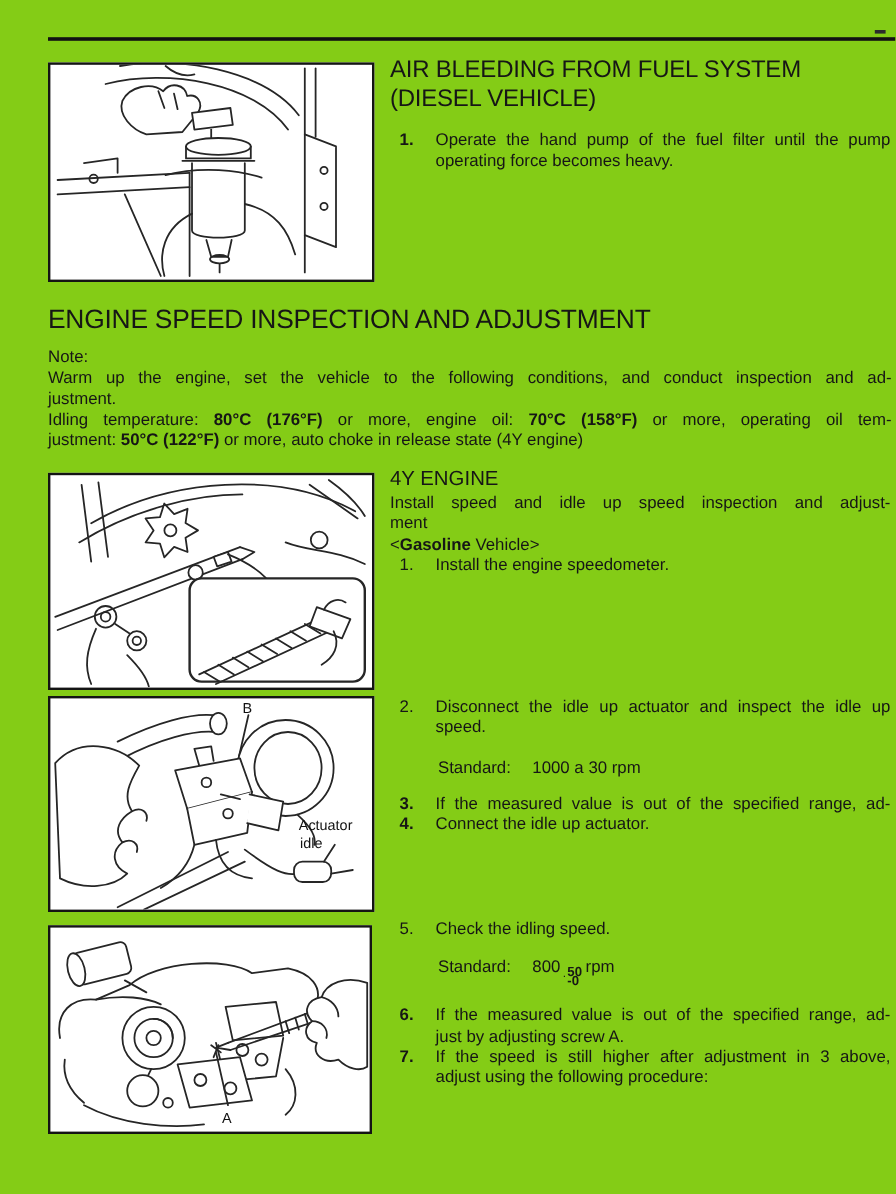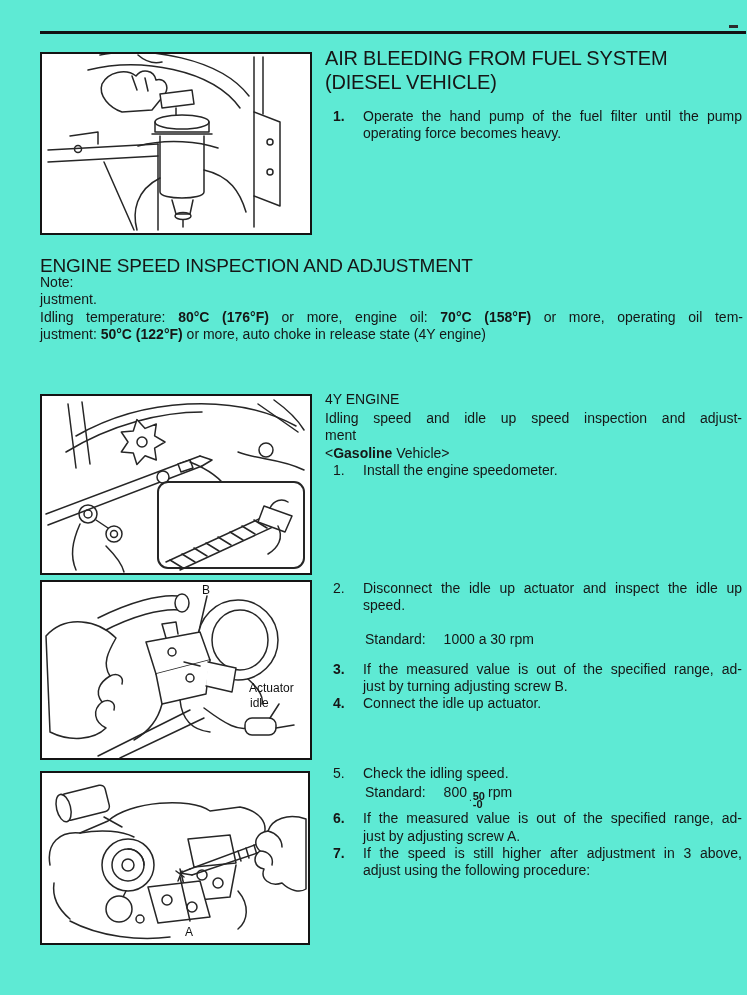--- a/index.html
+++ b/index.html
@@ -1,39 +1,39 @@
 <!DOCTYPE html>
 <html><head>
 <meta charset="utf-8">
 <style>
   html,body{margin:0;padding:0;background:#fff;}
-  .page{position:relative;width:747px;height:995px;background:#5eead4;overflow:hidden;
+  .page{position:relative;width:747px;height:995px;background:#84cc16;overflow:hidden;
         font-family:"Liberation Sans","DejaVu Sans",sans-serif;color:#161616;
         font-size:14px;line-height:17.3px;}
   .abs{position:absolute;}
   .top-rule{left:40px;top:31px;width:706px;height:3px;background:#121212;}
   .noise-dash{left:729px;top:25px;width:9px;height:3px;background:#2c2c2c;}
   .figbox{border:2px solid #141414;background:#fff;box-sizing:border-box;margin:0;}
   .figbox svg{display:block;width:100%;height:100%;}
   .figlabel{position:absolute;font-size:12px;line-height:13px;color:#111;}
   .t1{font-size:20px;line-height:24px;font-weight:400;letter-spacing:-0.2px;white-space:nowrap;}
-  .t2{font-size:19px;line-height:22px;font-weight:400;letter-spacing:-0.2px;white-space:nowrap;margin:0;}
+  .t2{font-size:22px;line-height:22px;font-weight:400;letter-spacing:-0.2px;white-space:nowrap;margin:0;}
   .line{display:block;}
   .jl{text-align:justify;text-align-last:justify;}
   .b{font-weight:700;}
   .step{display:flex;}
   .num{flex:0 0 38px;box-sizing:border-box;padding-left:8px;}
   .stext{flex:1;min-width:0;}
-  .h4y{font-size:14px;line-height:20px;font-weight:400;margin:0 0 1px 0;}
+  .h4y{font-size:17px;line-height:20px;font-weight:400;margin:0 0 1px 0;}
   .standard{margin-left:40px;white-space:nowrap;}
   .sval{margin-left:14px;}
   .tolpre{display:inline-block;font-size:10px;transform:translateY(4px);margin-left:2px;}
   .tol{display:inline-flex;flex-direction:column;align-items:flex-start;font-size:11px;
        font-weight:700;line-height:8px;vertical-align:-3px;margin:0 3px 0 1px;}
-  .mt14{margin-top:14px;} .mt16{margin-top:16px;} .mt13{margin-top:13px;} .mt15{margin-top:2px;}
+  .mt14{margin-top:14px;} .mt16{margin-top:16px;} .mt13{margin-top:13px;} .mt15{margin-top:15px;}
 </style>
 </head>
 <body>
 
 <div class="page">
 
   <div class="abs top-rule"></div>
   <div class="abs noise-dash"></div>
 
   <figure class="abs figbox" style="left:40px;top:52px;width:272px;height:183px">
@@ -81,22 +81,23 @@
       <span class="num b">1.</span>
       <span class="stext">
         <span class="line jl">Operate the hand pump of the fuel filter until the pump</span>
         <span class="line">operating force becomes heavy.</span>
       </span>
     </div>
   </div>
 
   <h2 class="abs t2" style="left:40px;top:255px">ENGINE SPEED INSPECTION AND ADJUSTMENT</h2>
 
-  <div class="abs" style="left:40px;top:274px;width:703px">
+  <div class="abs" style="left:40px;top:289px;width:703px">
     <span class="line">Note:</span>
+    <span class="line jl">Warm up the engine, set the vehicle to the following conditions, and conduct inspection and ad-</span>
     <span class="line">justment.</span>
     <span class="line jl"><span>Idling temperature: </span><span class="b">80°C (176°F)</span><span> or more, engine oil: </span><span class="b">70°C (158°F)</span><span> or more, operating oil tem-</span></span>
     <span class="line"><span>justment: </span><span class="b">50°C (122°F)</span><span> or more, auto choke in release state (4Y engine)</span></span>
   </div>
 
   <figure class="abs figbox" style="left:40px;top:394px;width:272px;height:181px">
     <svg viewBox="0 0 268 177">
       <g stroke="#262626" stroke-width="1.5" fill="none" stroke-linecap="round" stroke-linejoin="round">
         <path d="M34,40 C100,2 192,-4 254,30"></path>
         <path d="M24,56 C70,28 120,16 160,16"></path>
@@ -134,21 +135,21 @@
           <path d="M212,124 L225,132"></path>
         <path d="M222,110 L250,120 L243,136 L216,126 Z" fill="#fff"></path>
         <path d="M236,130 C242,142 236,152 226,158"></path>
         <path d="M228,112 C232,104 240,102 246,106"></path>
       </g>
     </svg>
   </figure>
 
   <div class="abs" style="left:325px;top:389px;width:417px">
     <h3 class="h4y">4Y ENGINE</h3>
-    <span class="line jl">Idling speed and idle up speed inspection and adjust-</span>
+    <span class="line jl">Install speed and idle up speed inspection and adjust-</span>
     <span class="line">ment</span>
     <span class="line"><span>&lt;</span><span class="b">Gasoline</span><span> Vehicle&gt;</span></span>
     <div class="step">
       <span class="num">1.</span>
       <span class="stext">
         <span class="line">Install the engine speedometer.</span>
       </span>
     </div>
   </div>
 
@@ -196,21 +197,20 @@
       </span>
     </div>
     <div class="standard mt16">
       <span>Standard:</span>
       <span class="sval">1000 a 30 rpm</span>
     </div>
     <div class="step mt13">
       <span class="num b">3.</span>
       <span class="stext">
         <span class="line jl">If the measured value is out of the specified range, ad-</span>
-        <span class="line">just by turning adjusting screw B.</span>
       </span>
     </div>
     <div class="step">
       <span class="num b">4.</span>
       <span class="stext">
         <span class="line">Connect the idle up actuator.</span>
       </span>
     </div>
   </div>
 

